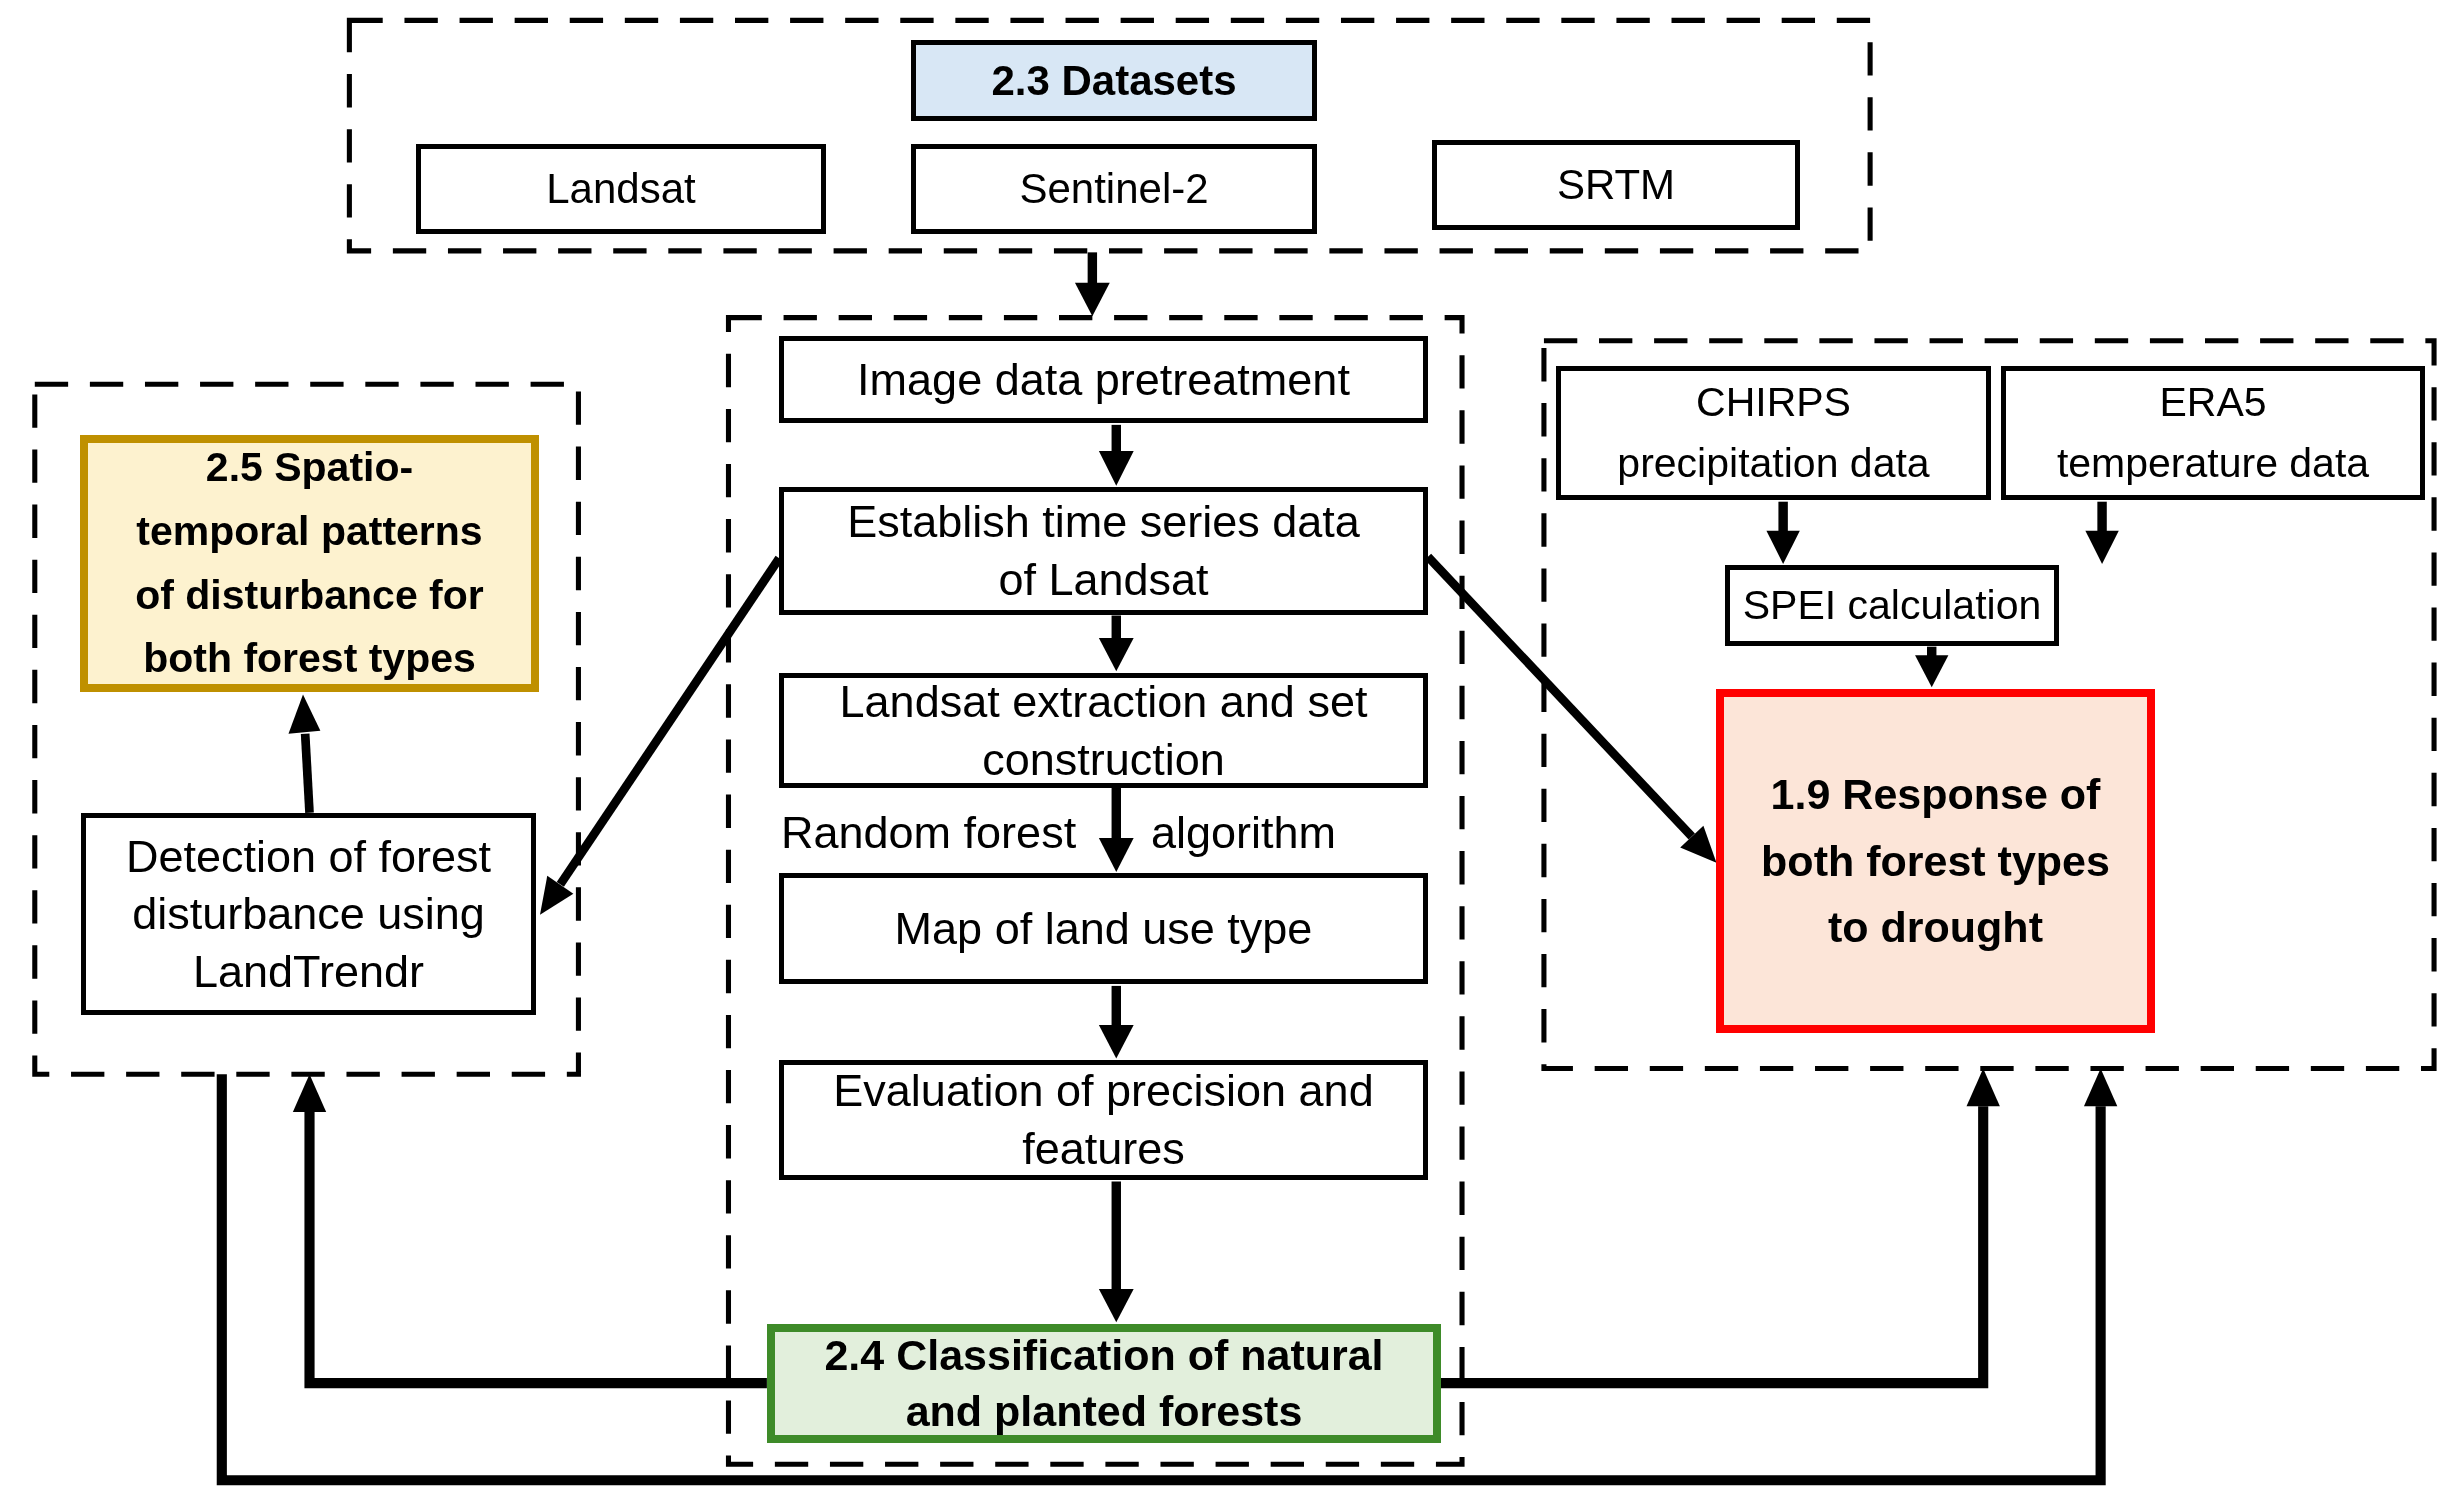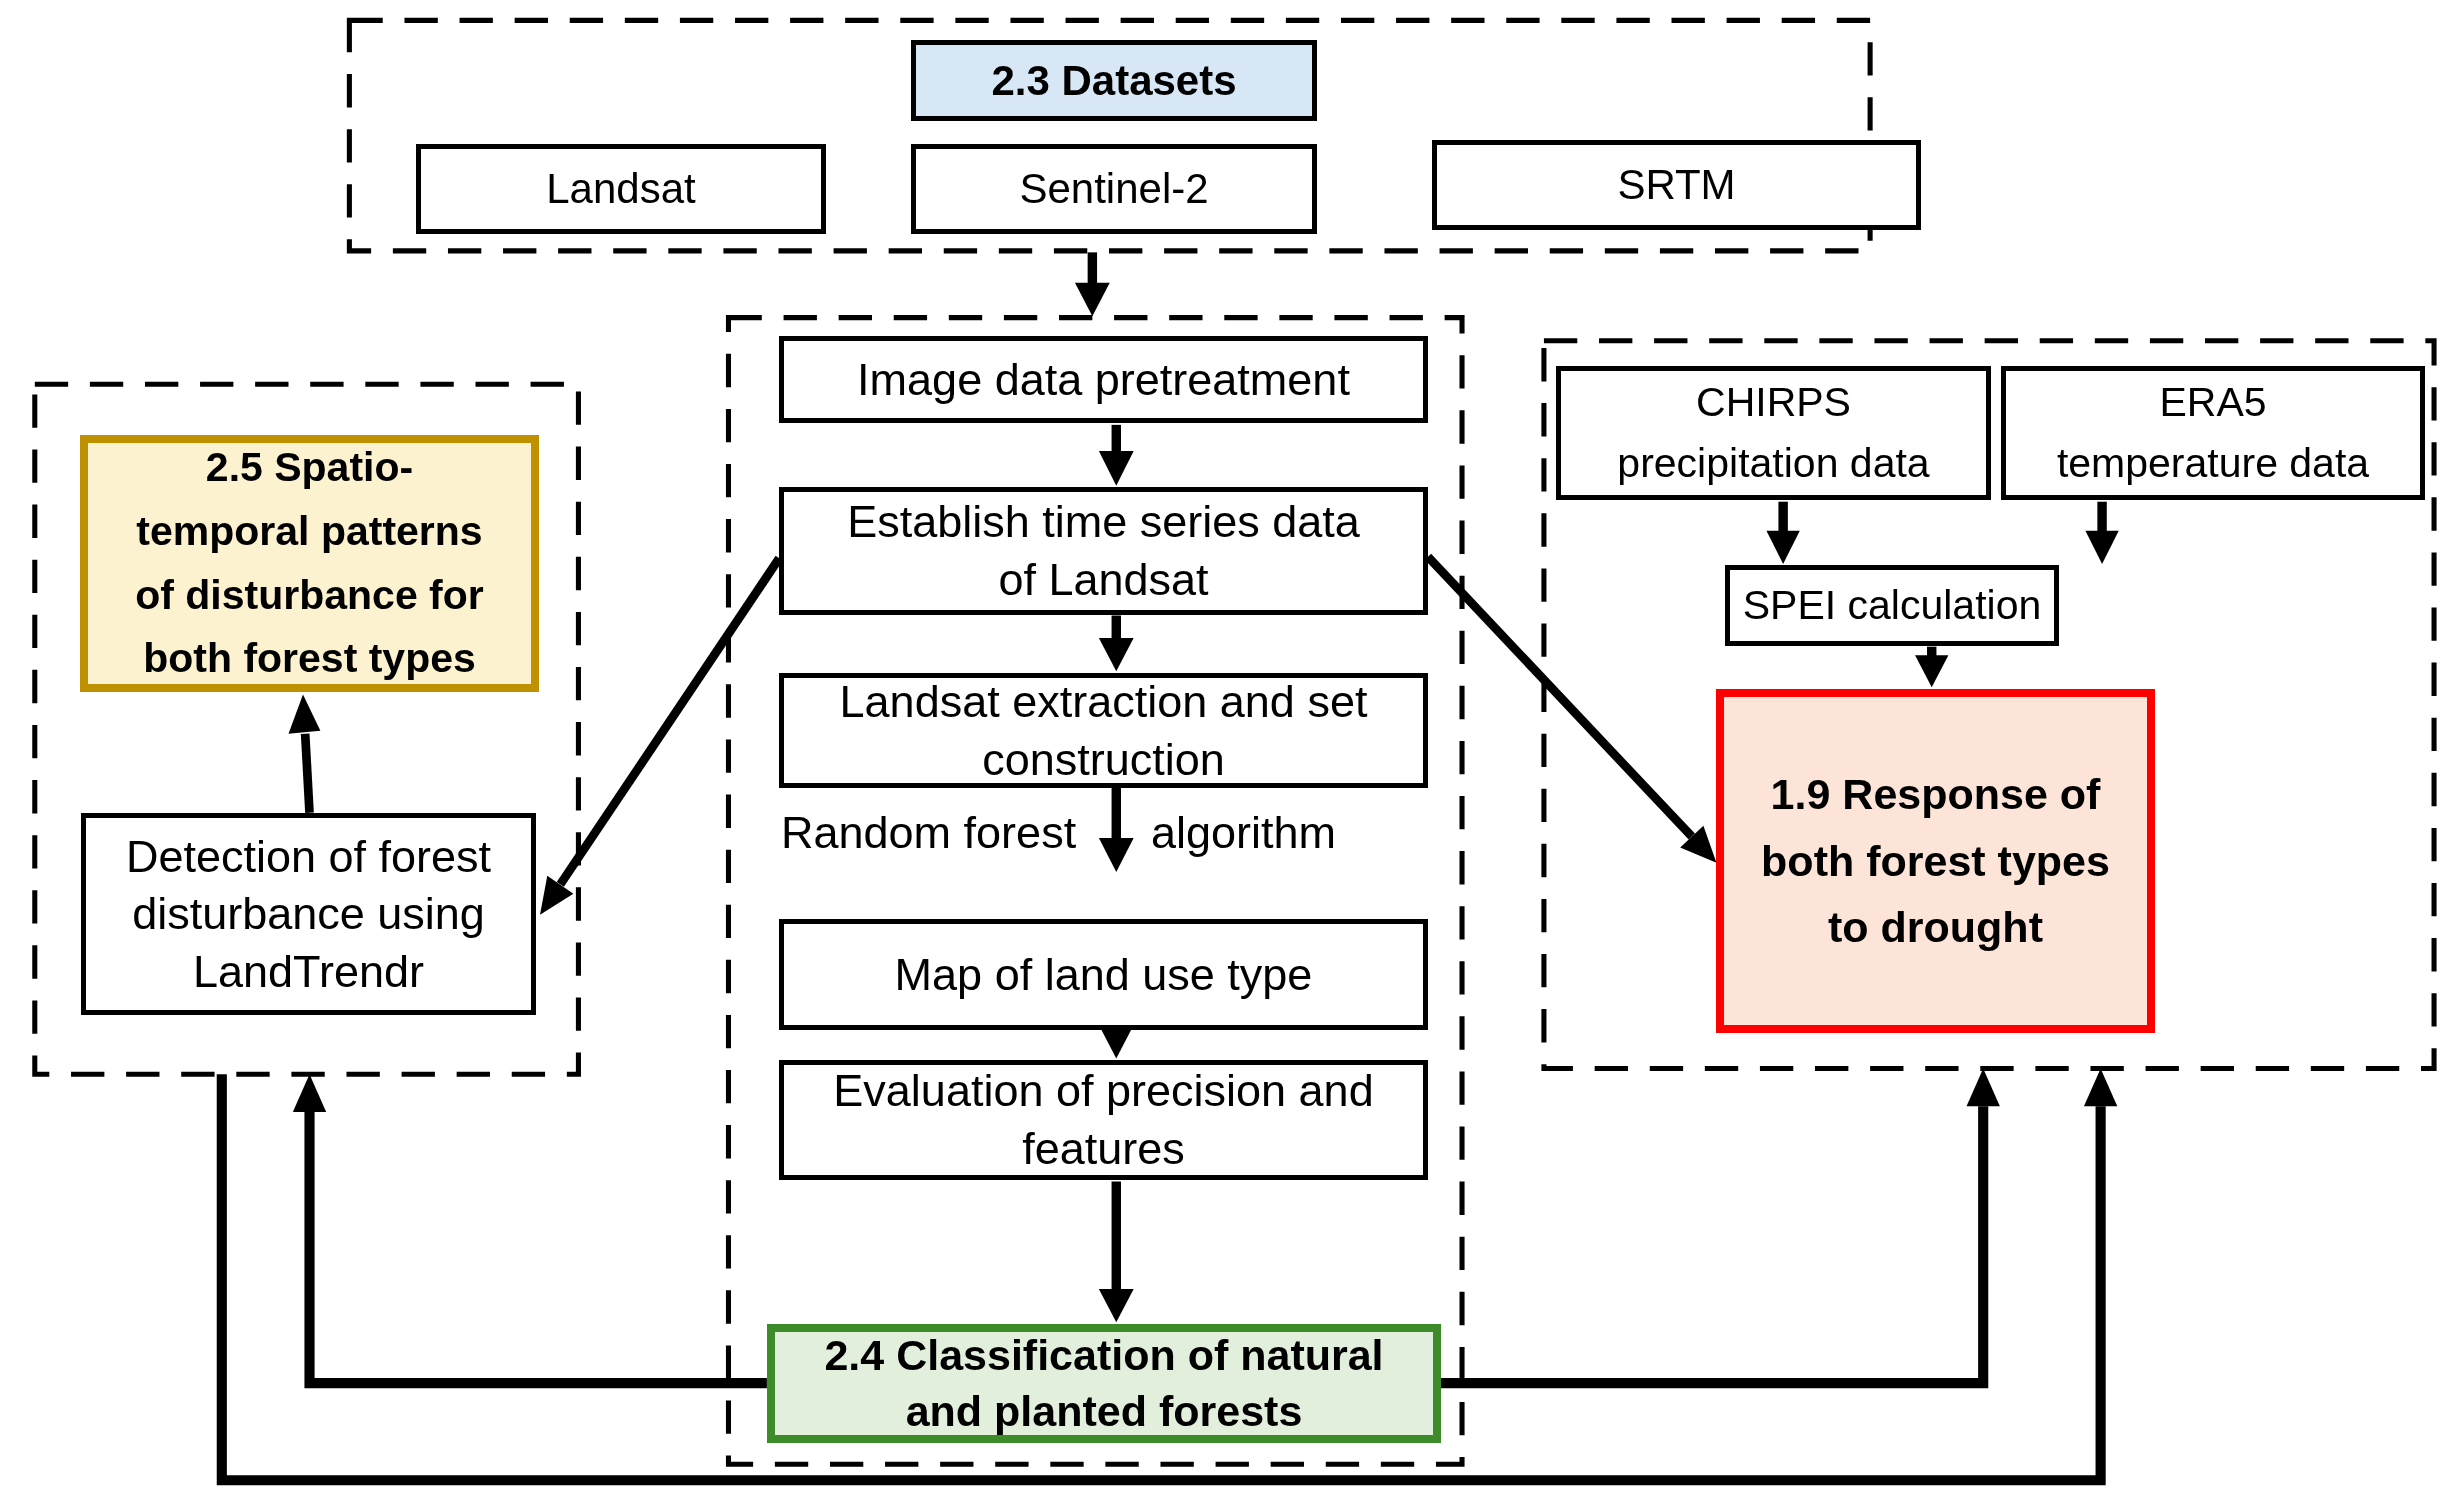--- a/index.html
+++ b/index.html
@@ -126,32 +126,32 @@
 
     <g>
       <polyline points="306,1482 306,2042 2898,2042 2898,1526" fill="none" stroke="#000" stroke-width="14"></polyline>
       <polygon points="2898,1474 2875,1526 2921,1526" fill="#000"></polygon>
     </g>
   </svg>
 
   <div class="box datasets-title" style="left:911px;top:40px;width:406px;height:81px;">2.3 Datasets</div>
   <div class="box small" style="left:388px;top:144px;width:410px;height:90px;margin-left:28px;">Landsat</div>
   <div class="box small" style="left:911px;top:144px;width:406px;height:90px;">Sentinel-2</div>
-  <div class="box small" style="left:1432px;top:140px;width:489px;height:90px;">SRTM</div>
+  <div class="box small" style="left:1432px;top:140px;width:368px;height:90px;">SRTM</div>
 
   <div class="box" style="left:779px;top:336px;width:649px;height:87px;">Image data pretreatment</div>
   <div class="box" style="left:779px;top:487px;width:649px;height:128px;">Establish time series data
 of Landsat</div>
   <div class="box" style="left:779px;top:673px;width:649px;height:115px;">Landsat extraction and set
 construction</div>
 
   <span class="rf-label" style="left:781px;top:807px;">Random forest</span>
   <span class="rf-label" style="left:1151px;top:807px;">algorithm</span>
 
-  <div class="box" style="left:779px;top:919px;width:649px;height:111px;">Map of land use type</div>
+  <div class="box" style="left:779px;top:873px;width:649px;height:111px;">Map of land use type</div>
   <div class="box" style="left:779px;top:1060px;width:649px;height:120px;">Evaluation of precision and
 features</div>
   <div class="box green" style="left:767px;top:1324px;width:674px;height:119px;">2.4 Classification of natural
 and planted forests</div>
 
   <div class="box yellow" style="left:80px;top:435px;width:459px;height:257px;">2.5 Spatio-
 temporal patterns
 of disturbance for
 both forest types</div>
   <div class="box rightcol" style="left:1556px;top:366px;width:435px;height:134px;">CHIRPS

